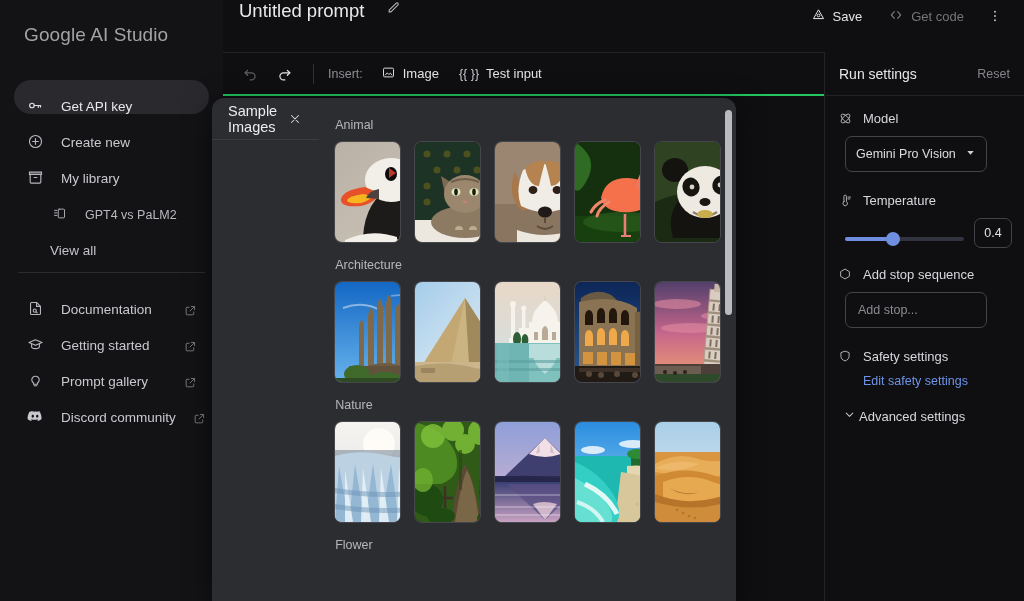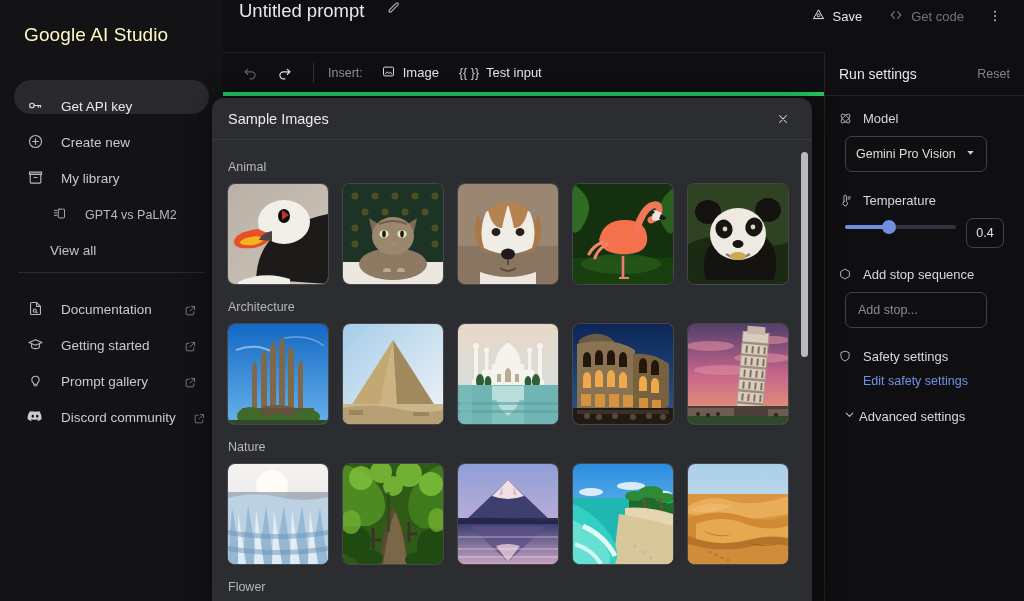--- a/index.html
+++ b/index.html
@@ -12,21 +12,21 @@
   .app { position: relative; width: 1024px; height: 601px; display: flex; background: #0f0f11; }
 
   
   .sidebar {
     width: 223px; height: 601px; flex: 0 0 223px;
     background: #131316;
     padding-top: 14px;
     position: relative;
   }
   .brand {
-    font-size: 19px; color: #fef9c3; letter-spacing: .1px;
+    font-size: 19px; color: #a3a3a3; letter-spacing: .1px;
     padding: 10px 0 0 24px; font-weight: 400;
   }
   .nav { margin-top: 34px; }
   .nav-item {
     display: flex; align-items: flex-end; gap: 17px;
     height: 34px; margin: 2px 14px; padding: 0 12px;
     border-radius: 18px; cursor: pointer;
     color: #c9c9ce; font-size: 13.5px; white-space: nowrap;
   }
   .nav-item .ico { width: 18px; height: 18px; flex: 0 0 18px; display: flex; align-items: center; justify-content: center; }
@@ -52,21 +52,21 @@
     font-size: 13px; color: #e4e4e8;
   }
   .tb-btn.dim { color: #757579; }
   .kebab { width: 30px; height: 30px; display: flex; align-items: center; justify-content: center; cursor: pointer; }
 
   .content-row { flex: 1 1 auto; display: flex; min-height: 0; }
   .editor { flex: 1 1 auto; min-width: 0; position: relative; display: flex; flex-direction: column; }
   .toolbar {
     height: 44px; flex: 0 0 44px; display: flex; align-items: center;
     gap: 4px; padding: 0 12px;
-    border-top: 1px solid #232327; border-bottom: 4px solid #22c55e;
+    border-top: 1px solid #232327; border-bottom: 2px solid #22c55e;
   }
   .tool-ico { width: 30px; height: 30px; display: flex; align-items: center; justify-content: center; border-radius: 5px; cursor: pointer; }
   .tool-ico.disabled { opacity: .42; }
   .tool-sep { width: 1px; height: 20px; background: #323238; margin: 0 10px; }
   .insert-label { font-size: 12.5px; color: #8e8e95; margin-right: 6px; }
   .chip { display: flex; align-items: center; gap: 7px; height: 30px; padding: 0 8px; border-radius: 6px; cursor: pointer; font-size: 13px; color: #e2e2e6; }
   .editor-body { flex: 1 1 auto; background: #0f0f11; }
 
   
   .runpanel {
@@ -83,21 +83,21 @@
   .rp-label { display: flex; align-items: center; gap: 10px; color: #d8d8dd; font-size: 13px; margin-bottom: 10px; }
   .rp-label .ico { width: 16px; height: 16px; display: flex; align-items: center; justify-content: center; flex: 0 0 16px; }
   .select {
     margin: 0 0 0 8px; height: 36px; width: 142px;
     border: 1px solid #43434a; border-radius: 7px;
     display: flex; align-items: center; padding: 0 10px;
     font-size: 12.5px; color: #dededf; cursor: pointer;
   }
   .select .caret { margin-left: auto; }
   .rp-gap { height: 20px; }
-  .slider-row { display: flex; align-items: flex-start; gap: 10px; margin: 0 8px 0 8px; }
+  .slider-row { display: flex; align-items: flex-end; gap: 10px; margin: 0 0 0 8px; }
   .slider { position: relative; flex: 1 1 auto; height: 18px; display: flex; align-items: center; cursor: pointer; }
   .track { position: absolute; left: 0; right: 0; height: 4px; background: #31343f; border-radius: 3px; }
   .fill { position: absolute; left: 0; height: 4px; border-radius: 3px; background: #6f8ee0; }
   .thumb { position: absolute; width: 14px; height: 14px; border-radius: 50%; background: #6f8ee0; transform: translateX(-50%); }
   .numbox {
     width: 38px; height: 30px; border: 1px solid #43434a; border-radius: 7px;
     display: flex; align-items: center; justify-content: center;
     font-size: 12.5px; color: #e2e2e6; cursor: pointer;
   }
   .textbox {
@@ -105,25 +105,25 @@
     border: 1px solid #43434a; border-radius: 7px;
     display: flex; align-items: center; padding: 0 12px;
     font-size: 12.5px; color: #8b8b92; cursor: text;
   }
   .link { margin: 0 0 0 26px; font-size: 12.5px; color: #6f93e8; cursor: pointer; }
   .adv { display: flex; align-items: center; gap: 3px; margin: 20px 0 16px 6px; color: #d8d8dd; font-size: 13px; cursor: pointer; }
 
   
   .modal {
     position: absolute; left: 212px; top: 98px;
-    width: 600px; height: 503px;
+    width: 524px; height: 503px;
     background: #2c2d31;
     border-radius: 12px 12px 0 0;
     box-shadow: 0 6px 28px rgba(0,0,0,.55);
-    display: flex; flex-direction: column; overflow: hidden;
+    display: flex; flex-direction: row; overflow: hidden;
   }
   .modal-head {
     height: 42px; flex: 0 0 42px; display: flex; align-items: center;
     padding: 0 16px; border-bottom: 1px solid #3a3b40;
   }
   .modal-title { font-size: 14.5px; color: #ececed; }
   .modal-close { margin-left: auto; width: 26px; height: 26px; display: flex; align-items: center; justify-content: center; cursor: pointer; border-radius: 50%; }
   .modal-body { flex: 1 1 auto; overflow: hidden; position: relative; padding: 14px 16px 0 16px; }
   .sec-title { font-size: 12.5px; color: #b6b7bb; margin: 6px 0 10px 0; }
   .thumbs { display: flex; gap: 15px; margin-bottom: 16px; }

